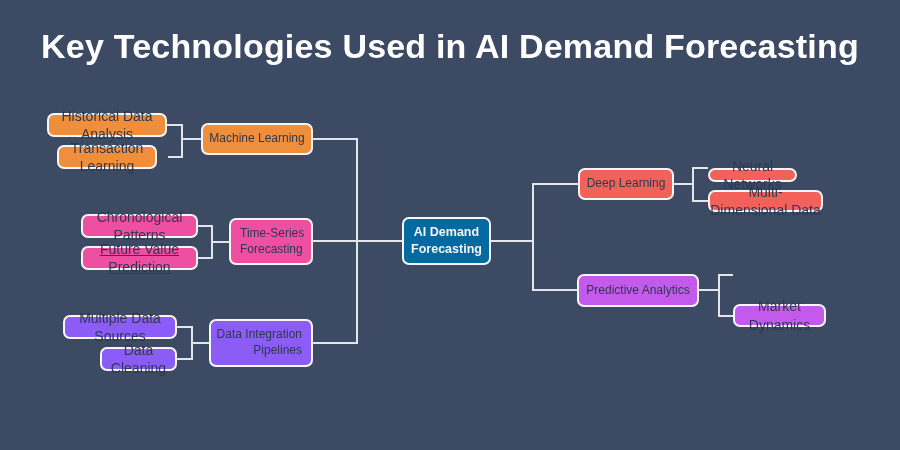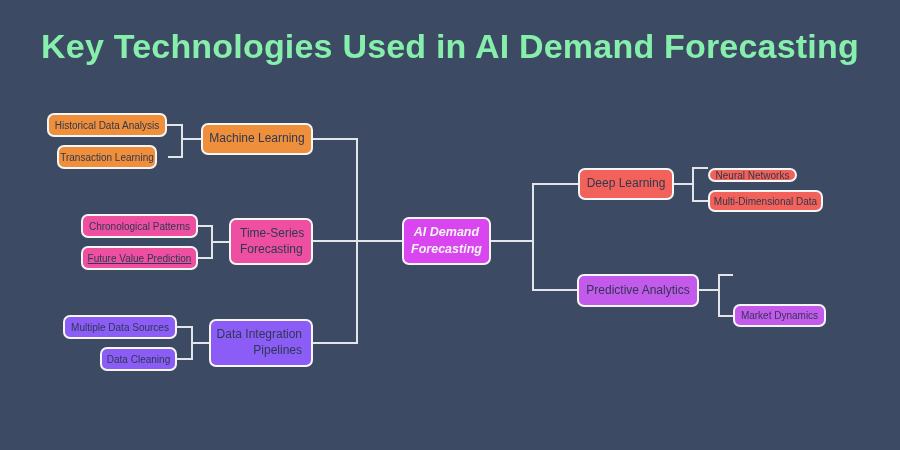--- a/index.html
+++ b/index.html
@@ -5,41 +5,41 @@
   html,body{margin:0;padding:0;}
   body{
     width:900px;height:450px;
     background:#3d4a63;
     font-family:"Liberation Sans",sans-serif;
     overflow:hidden;
   }
   .stage{position:relative;width:900px;height:450px;}
   .title{
     position:absolute;top:28px;left:0;width:900px;margin:0;
-    text-align:center;color:#86efac;
+    text-align:center;color:#ffffff;
     font-size:34px;font-weight:800;letter-spacing:0.2px;
     line-height:1.1;
   }
   svg.connectors{position:absolute;left:0;top:0;}
   .node{
     position:absolute;box-sizing:border-box;
     border:2px solid #f6f6f6;border-radius:7px;
     color:#2d3950;
     display:flex;align-items:center;justify-content:center;
-    text-align:center;font-size:10px;line-height:1.3;
+    text-align:center;font-size:14px;line-height:1.3;
   }
   .branch{font-size:12px;}
   .align-left{justify-content:flex-start;text-align:left;padding-left:9px;padding-right:4px;}
   .align-right{justify-content:flex-end;text-align:right;padding-right:9px;padding-left:4px;}
   .orange{background:#ef8e3b;}
   .pink{background:#ef4fa0;}
   .violet{background:#8b5cf6;}
   .salmon{background:#f2625a;}
   .orchid{background:#c45aec;}
-  .gray{background:#d946ef;font-style:italic;}
+  .gray{background:#0369a1;}
   .root-node{font-weight:bold;color:#f4f4f4;font-size:12.5px;line-height:1.35;}
 </style>
 </head>
 <body>
 
 <div class="stage">
 
   <h1 class="title">Key Technologies Used in AI Demand Forecasting</h1>
 
   <svg class="connectors" width="900" height="450">

